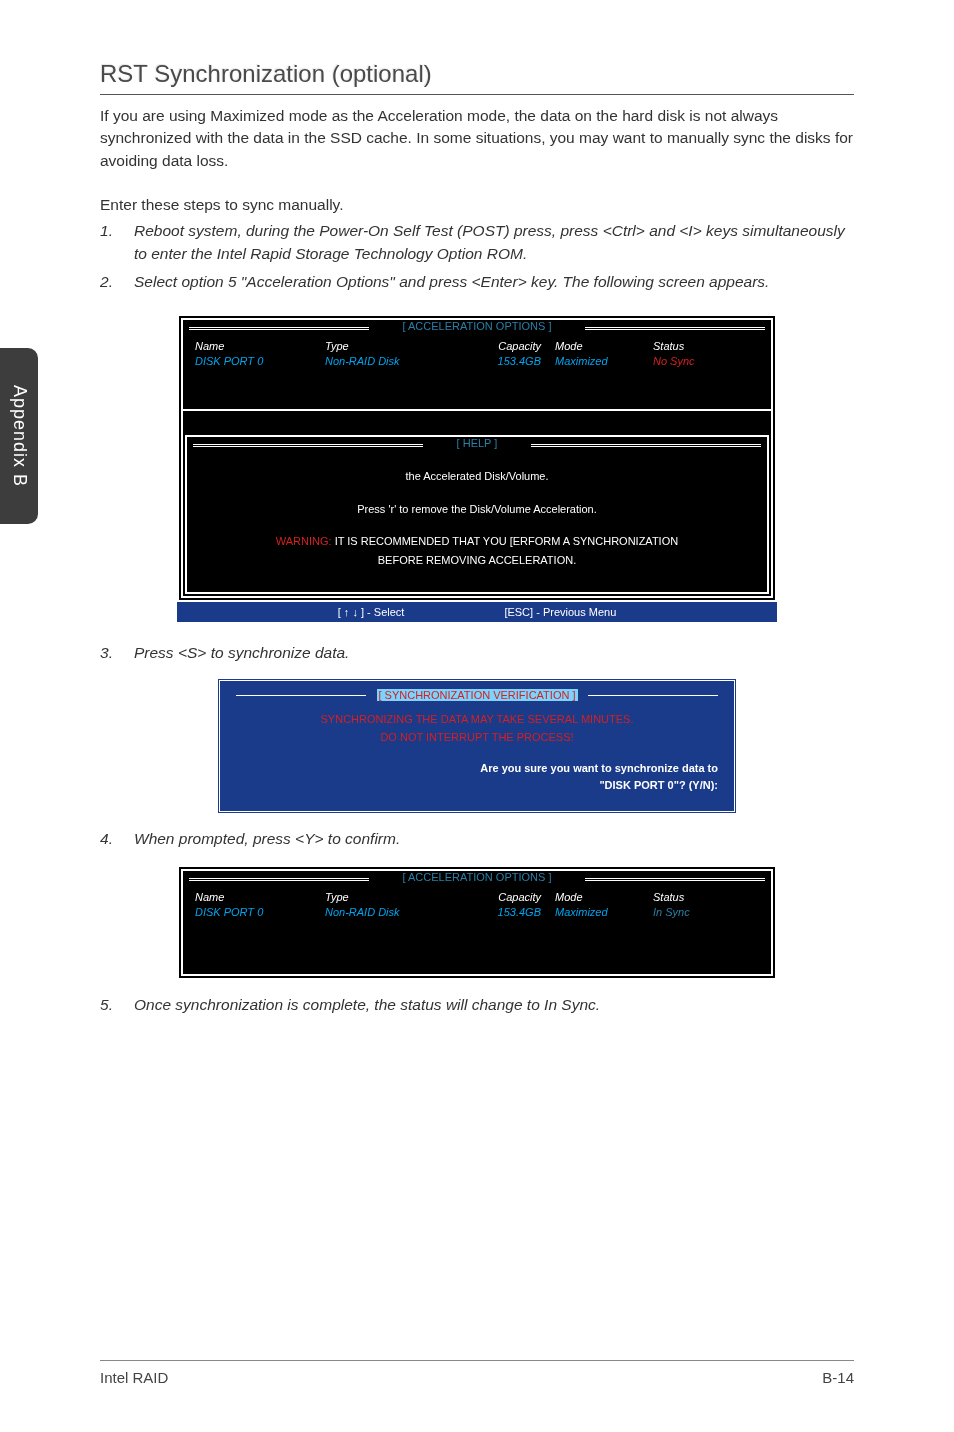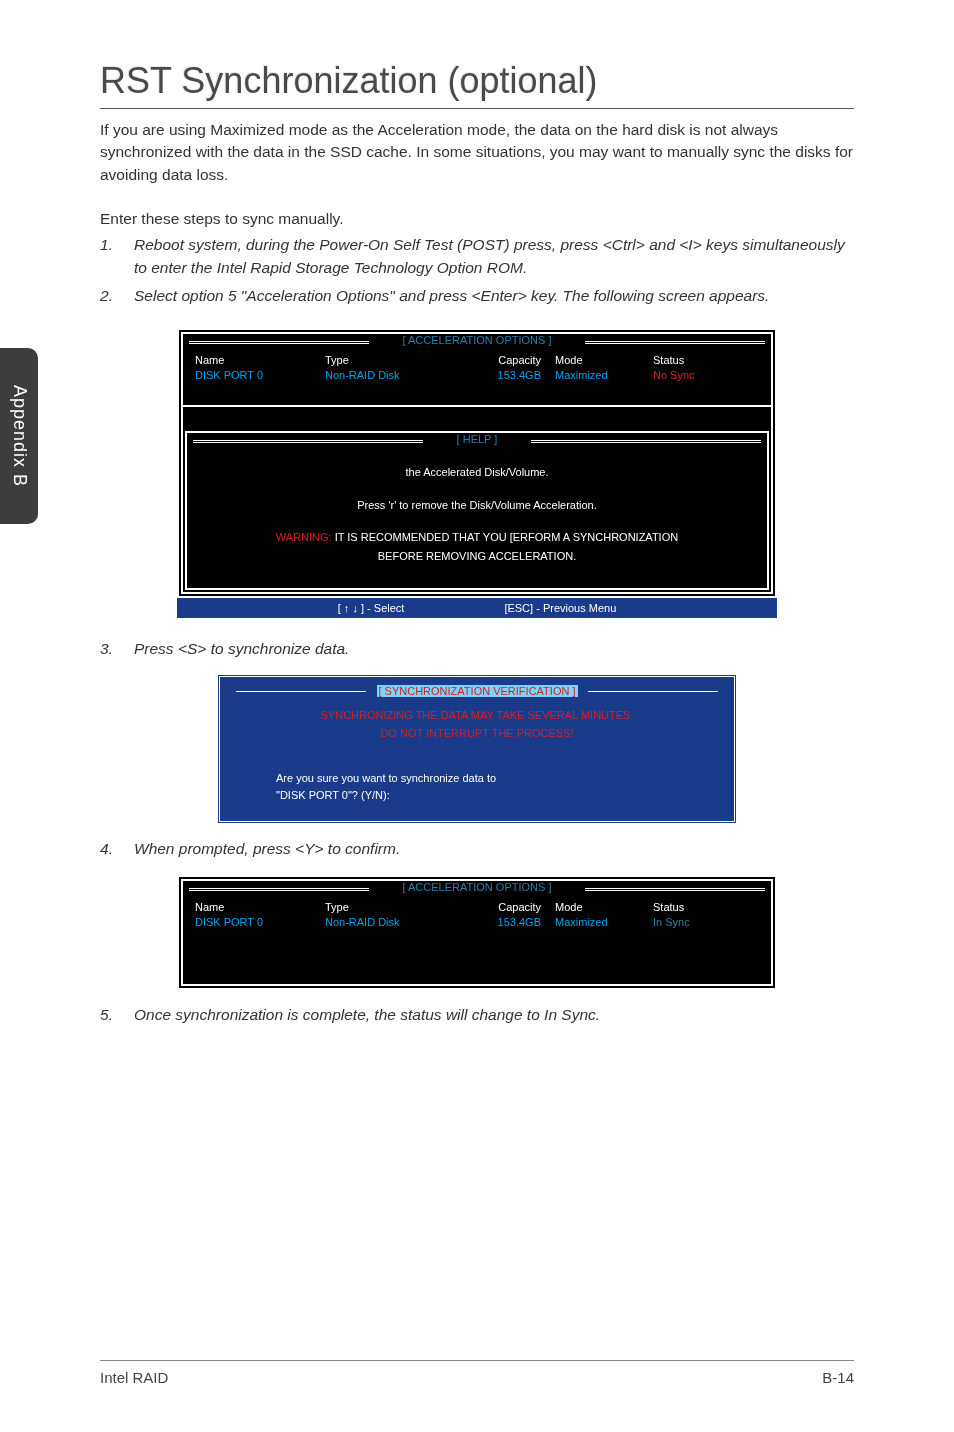--- a/index.html
+++ b/index.html
@@ -29,21 +29,21 @@
       align-items: center;
       justify-content: center;
     }
     .side-tab span {
       writing-mode: vertical-rl;
       font-size: 18px;
       font-weight: 400;
       letter-spacing: 1px;
     }
     h1.title {
-      font-size: 36px;
+      font-size: 24px;
       font-weight: 500;
       color: #4a4a4a;
       text-shadow: 1px 1px 1px rgba(255,255,255,0.8), -1px -1px 1px rgba(0,0,0,0.1);
       border-bottom: 1px solid #555;
       padding-bottom: 6px;
       margin-bottom: 10px;
     }
     .intro {
       font-size: 15.5px;
       line-height: 1.45;
@@ -103,21 +103,22 @@
       border-top: 3px double #fff;
     }
     .bios-section-label .lbl {
       display: inline-block;
       background: #000;
       padding: 0 4px;
       position: relative;
       z-index: 2;
     }
     .bios-table {
-      padding: 6px 12px 24px 12px;
+      padding: 6px 12px 42px 12px;
+      font-style: italic;
     }
     .bios-table-head, .bios-table-row {
       display: flex;
       gap: 0;
     }
     .bios-table-head { color: #fff; margin-bottom: 3px; }
     .bios-table-row { color: #00a4f0; }
     .col-name { width: 130px; }
     .col-type { width: 150px; }
     .col-cap { width: 80px; text-align: right; padding-right: 14px;}
@@ -174,26 +175,27 @@
       display: inline-block;
       background: #7dd3fc;
       padding: 0 2px;
       position: relative;
       z-index: 2;
     }
     .sync-red-text {
       text-align: center;
       color: #d62020;
       line-height: 1.6;
-      margin-bottom: 28px;
+      margin-bottom: 14px;
     }
     .sync-prompt {
-      text-align: left;
+      text-align: right;
       padding-left: 40px;
       line-height: 1.5;
+      font-weight: bold;
     }
     .bios-box-small {
       margin: 14px auto;
       width: 600px;
       background: #000;
       color: #fff;
       font-size: 11px;
     }
     .bios-small-outer {
       border: 2px solid #fff;

